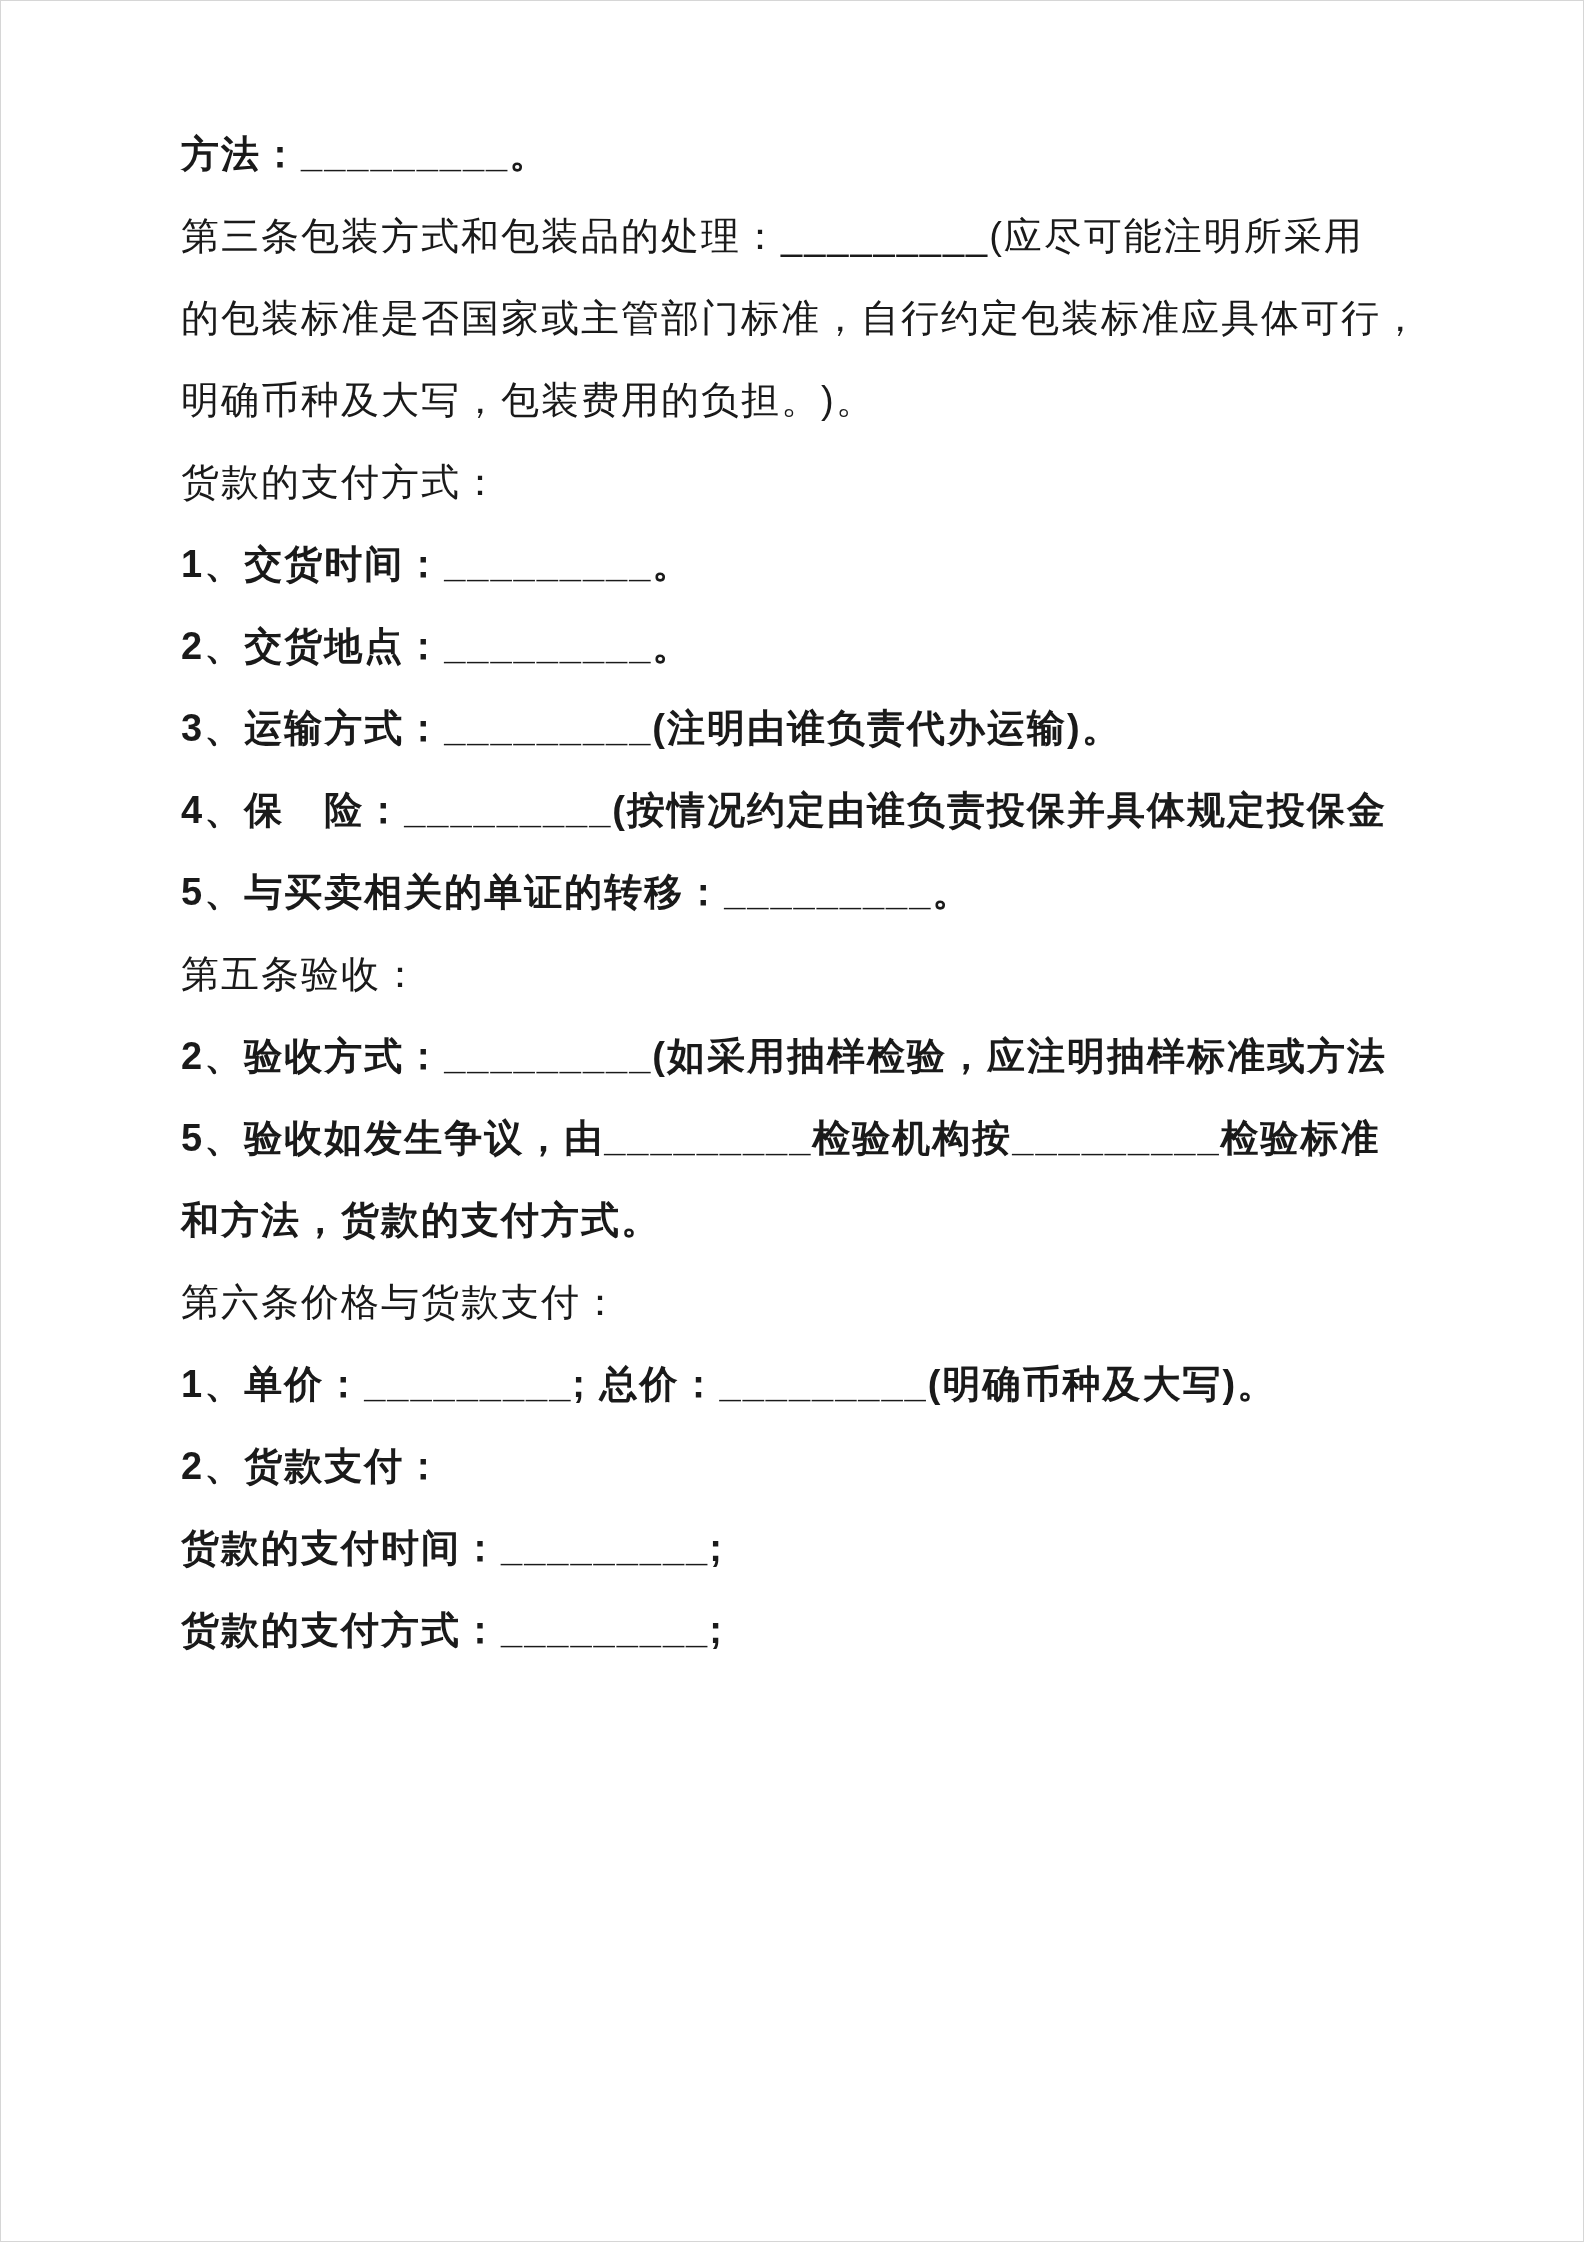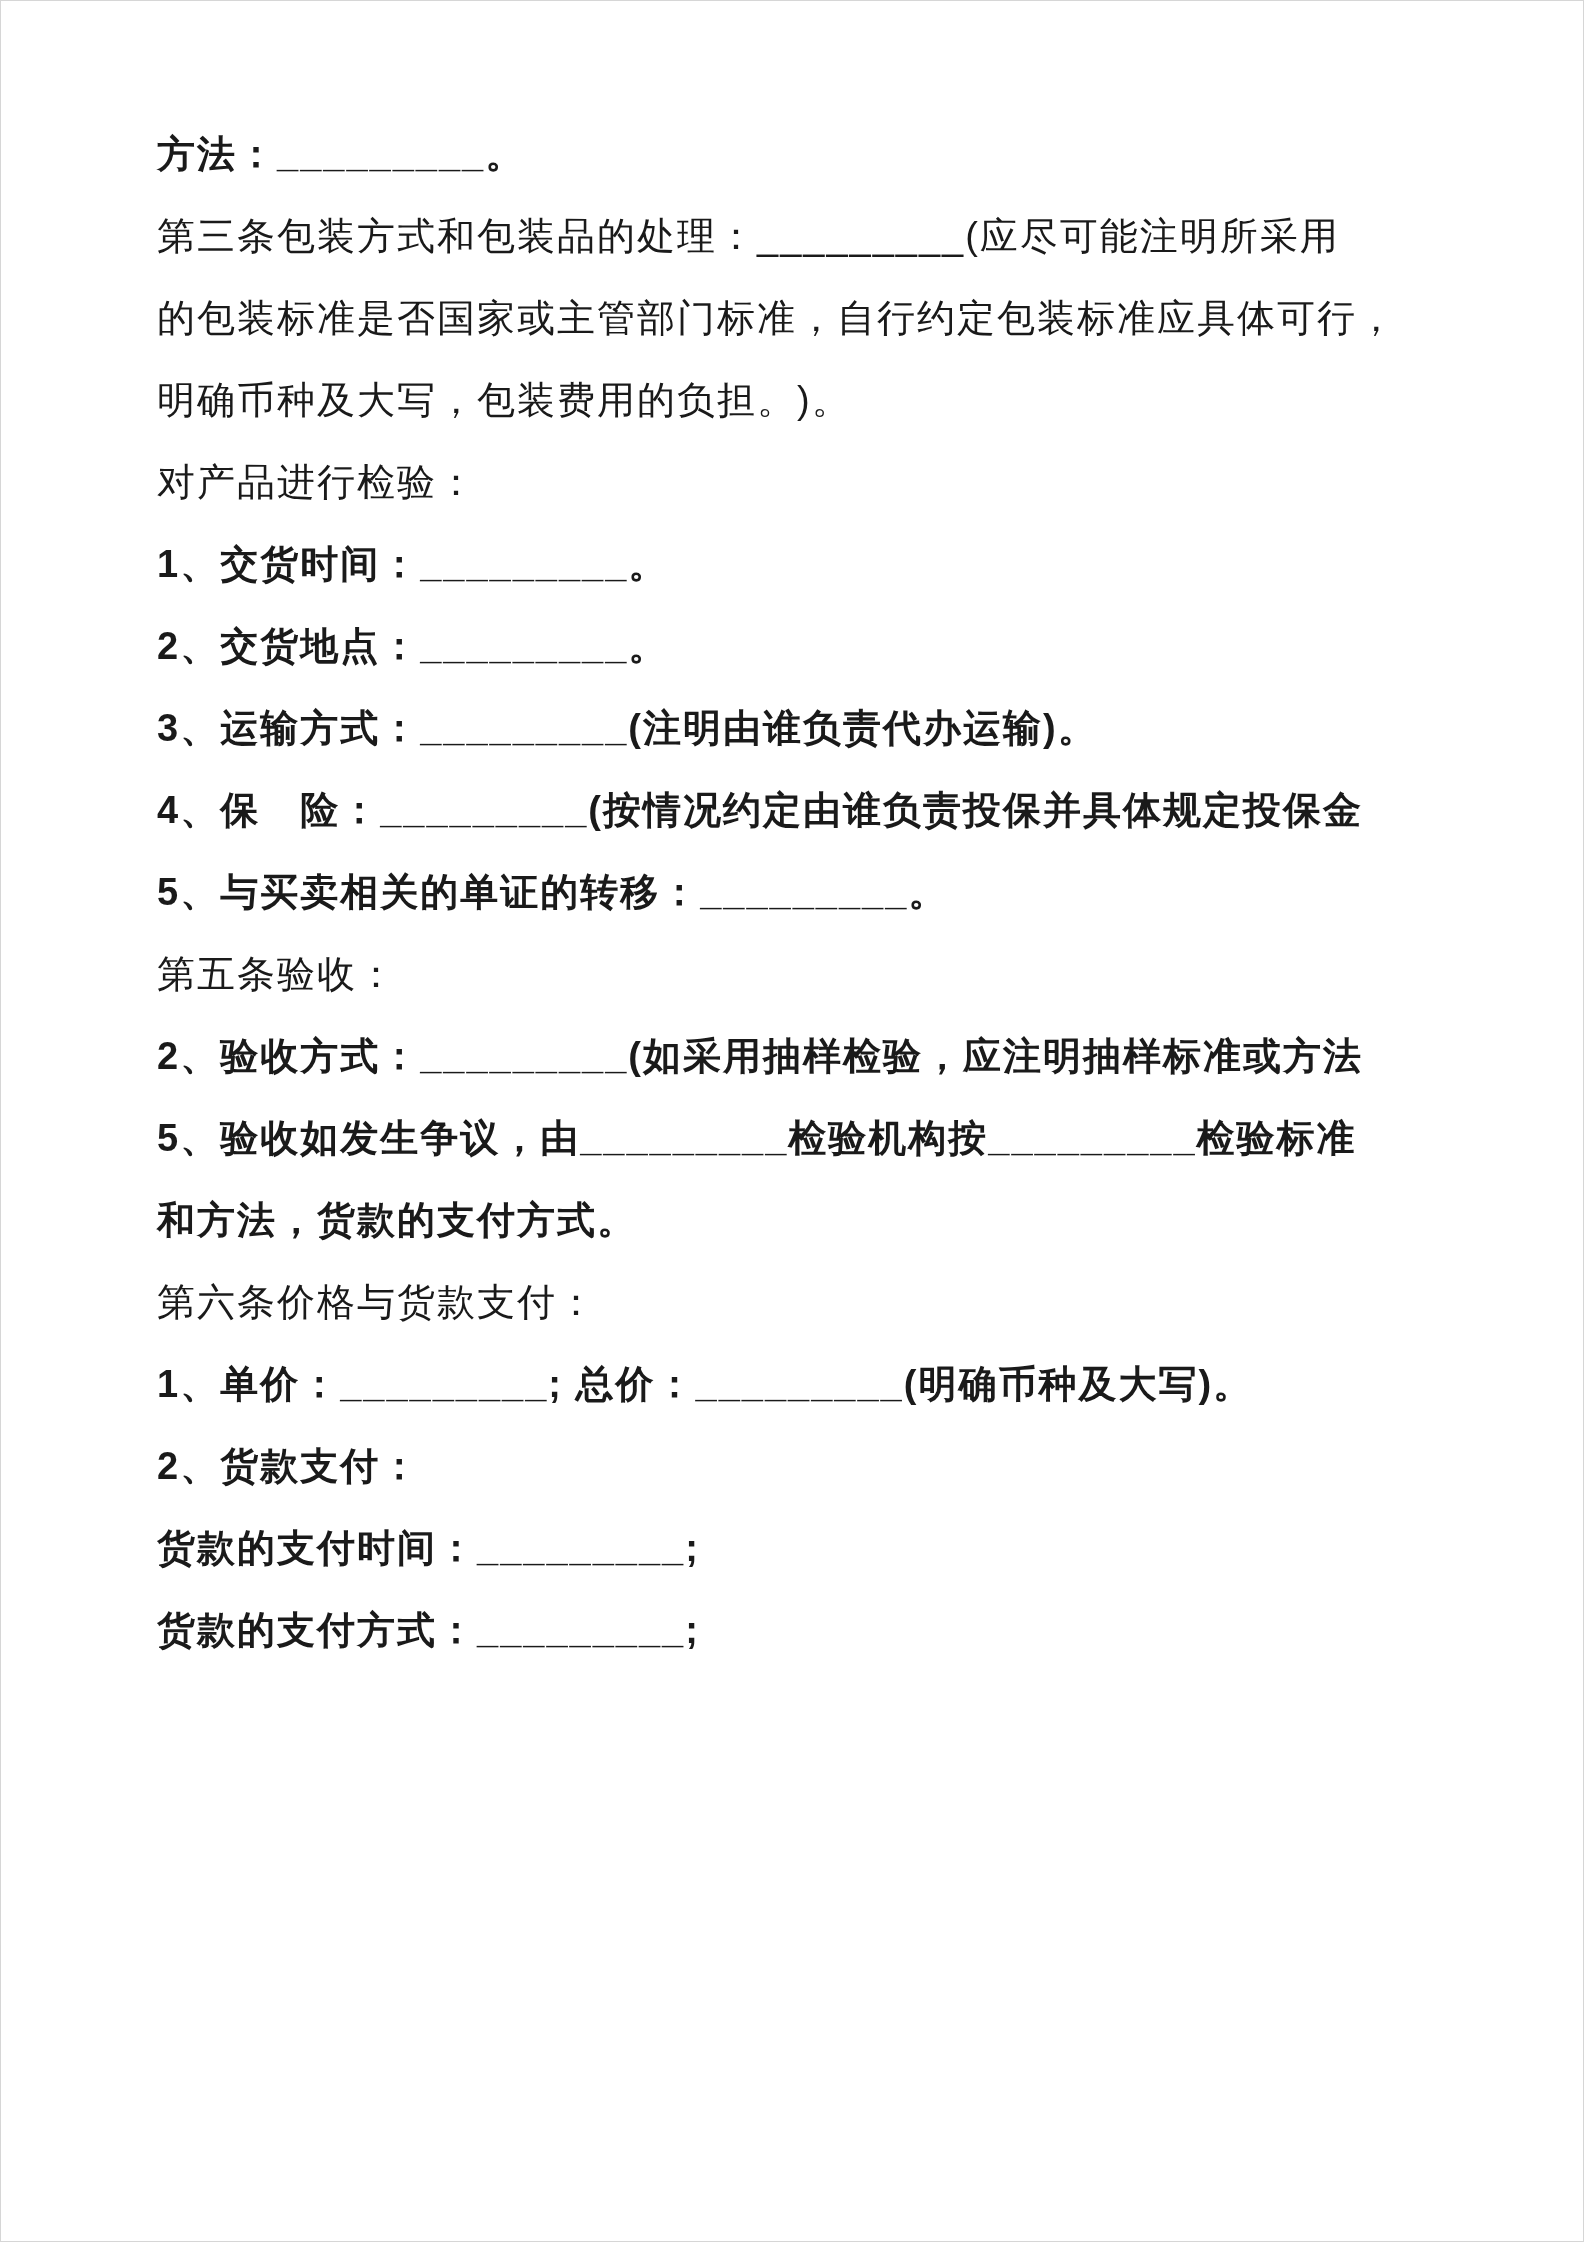--- a/index.html
+++ b/index.html
@@ -16,21 +16,21 @@
   .page {
     position: relative;
     width: 1584px;
     height: 2242px;
     background: #ffffff;
     border: 1px solid #d6d6d6;
     box-sizing: border-box;
   }
   .content {
     position: absolute;
-    left: 156px;
+    left: 180px;
     top: 112px;
     width: 1290px;
   }
   .line {
     font-size: 38px;
     line-height: 82px;
     height: 82px;
     color: #1a1a1a;
     font-weight: 600;
     letter-spacing: 2px;
@@ -42,21 +42,21 @@
 </style>
 </head>
 <body>
 
 <div class="page">
   <div class="content">
     <div class="line">方法：_________。</div>
     <div class="line heading">第三条包装方式和包装品的处理：_________(应尽可能注明所采用</div>
     <div class="line heading">的包装标准是否国家或主管部门标准，自行约定包装标准应具体可行，</div>
     <div class="line heading">明确币种及大写，包装费用的负担。)。</div>
-    <div class="line heading">对产品进行检验：</div>
+    <div class="line heading">货款的支付方式：</div>
     <div class="line">1、交货时间：_________。</div>
     <div class="line">2、交货地点：_________。</div>
     <div class="line">3、运输方式：_________(注明由谁负责代办运输)。</div>
     <div class="line">4、保　险：_________(按情况约定由谁负责投保并具体规定投保金</div>
     <div class="line">5、与买卖相关的单证的转移：_________。</div>
     <div class="line heading">第五条验收：</div>
     <div class="line">2、验收方式：_________(如采用抽样检验，应注明抽样标准或方法</div>
     <div class="line">5、验收如发生争议，由_________检验机构按_________检验标准</div>
     <div class="line">和方法，货款的支付方式。</div>
     <div class="line heading">第六条价格与货款支付：</div>

